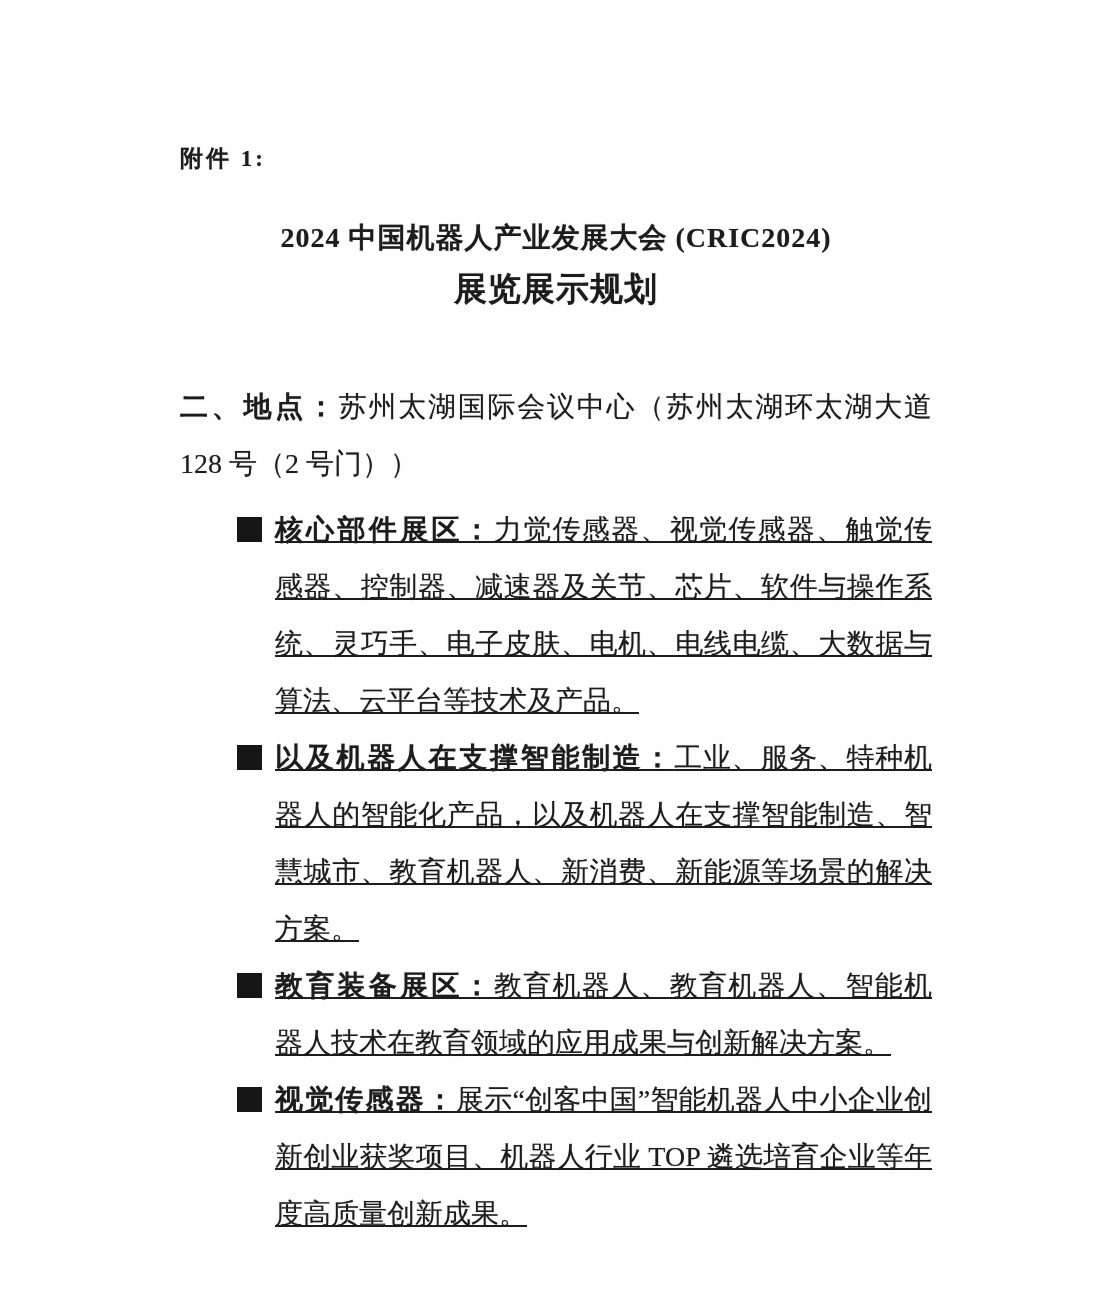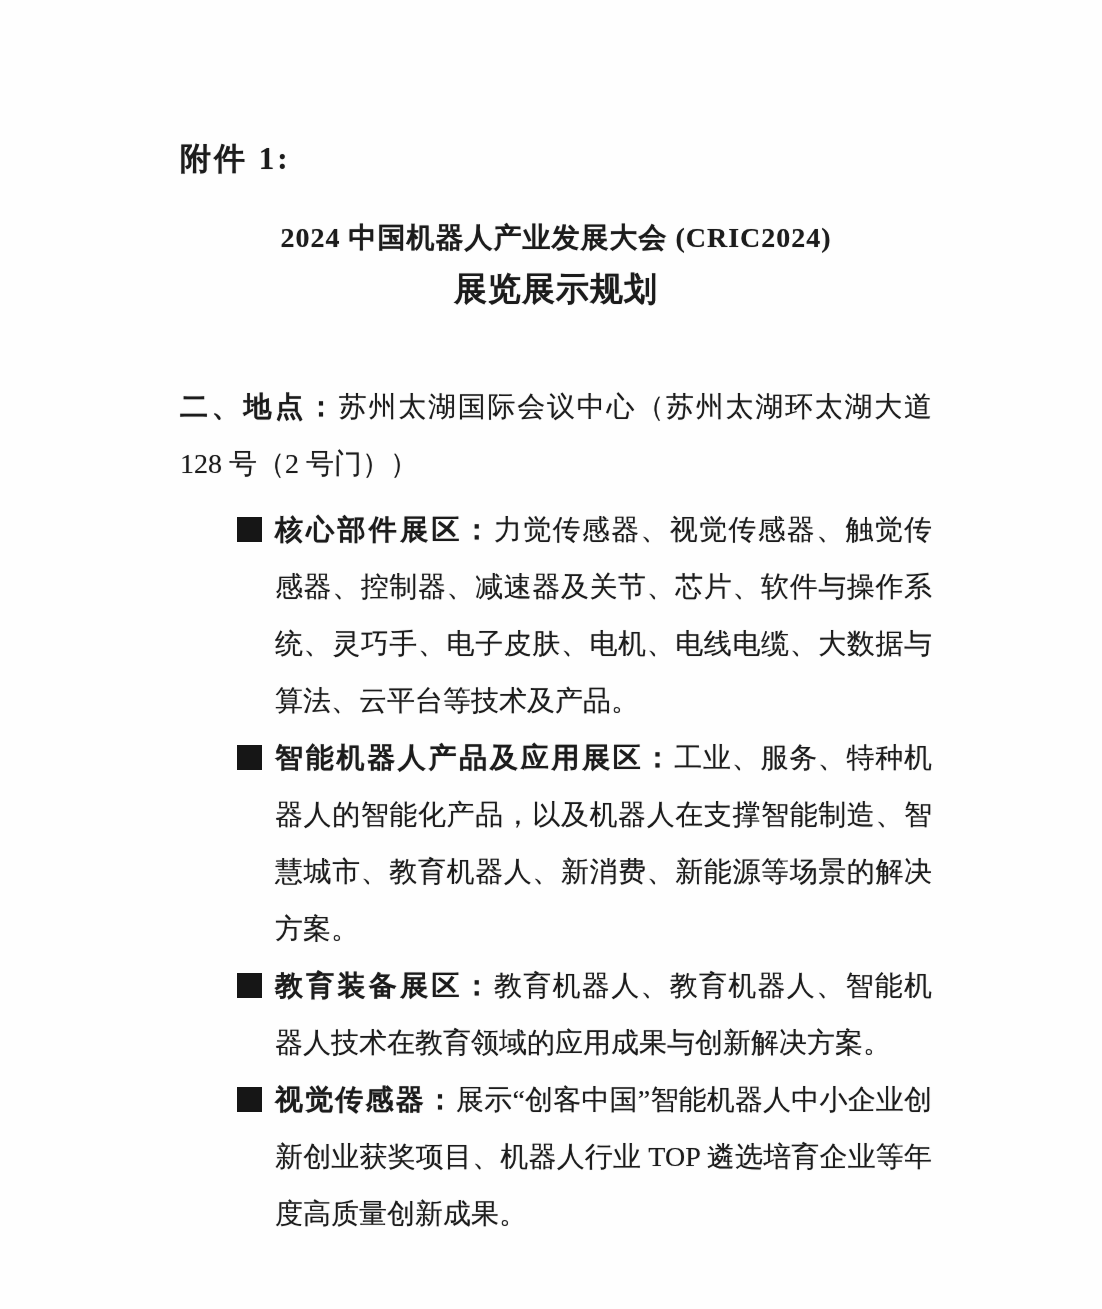--- a/index.html
+++ b/index.html
@@ -9,21 +9,21 @@
     height: 1309px;
     background: #fefefe;
     position: relative;
     overflow: hidden;
     padding: 141px 170px 0 180px;
     font-family: "Liberation Serif", "DejaVu Serif", serif;
     color: #1c1c1c;
     text-shadow: 0 0 1px rgba(40,40,40,0.45);
   }
   .attachment {
-    font-size: 31px;
+    font-size: 23px;
     letter-spacing: 3px;
     line-height: 36px;
     font-weight: bold;
   }
   .title-block {
     margin-top: 36px;
     text-align: center;
     font-weight: bold;
     letter-spacing: 1px;
   }
@@ -48,20 +48,21 @@
   .para b, .bullet-text b {
     font-weight: bold;
     letter-spacing: 2px;
   }
   .bullet-list {
     margin-top: 9px;
     padding-left: 95px;
   }
   .bullet-item {
     position: relative;
+    text-decoration: underline;
   }
   .bullet-item { padding-left: 0; }
   .bullet-marker {
     position: absolute;
     left: -38px;
     top: 16px;
     width: 25px;
     height: 25px;
     background: #161616;
   }
@@ -86,21 +87,21 @@
 
     <div class="bullet-list">
 
       <div class="bullet-item">
         <span class="bullet-marker"></span>
         <p class="bullet-text"><b>核心部件展区：</b><span>力觉传感器、视觉传感器、触觉传感器、控制器、减速器及关节、芯片、软件与操作系统、灵巧手、电子皮肤、电机、电线电缆、大数据与算法、云平台等技术及产品。</span></p>
       </div>
 
       <div class="bullet-item">
         <span class="bullet-marker"></span>
-        <p class="bullet-text"><b>智能机器人产品及应用展区：</b><span>工业、服务、特种机器人的智能化产品，以及机器人在支撑智能制造、智慧城市、教育机器人、新消费、新能源等场景的解决方案。</span></p>
+        <p class="bullet-text"><b>以及机器人在支撑智能制造：</b><span>工业、服务、特种机器人的智能化产品，以及机器人在支撑智能制造、智慧城市、教育机器人、新消费、新能源等场景的解决方案。</span></p>
       </div>
 
       <div class="bullet-item">
         <span class="bullet-marker"></span>
         <p class="bullet-text"><b>教育装备展区：</b><span>教育机器人、教育机器人、智能机器人技术在教育领域的应用成果与创新解决方案。</span></p>
       </div>
 
       <div class="bullet-item">
         <span class="bullet-marker"></span>
         <p class="bullet-text"><b>视觉传感器：</b><span>展示“创客中国”智能机器人中小企业创新创业获奖项目、机器人行业 TOP 遴选培育企业等年度高质量创新成果。</span></p>

